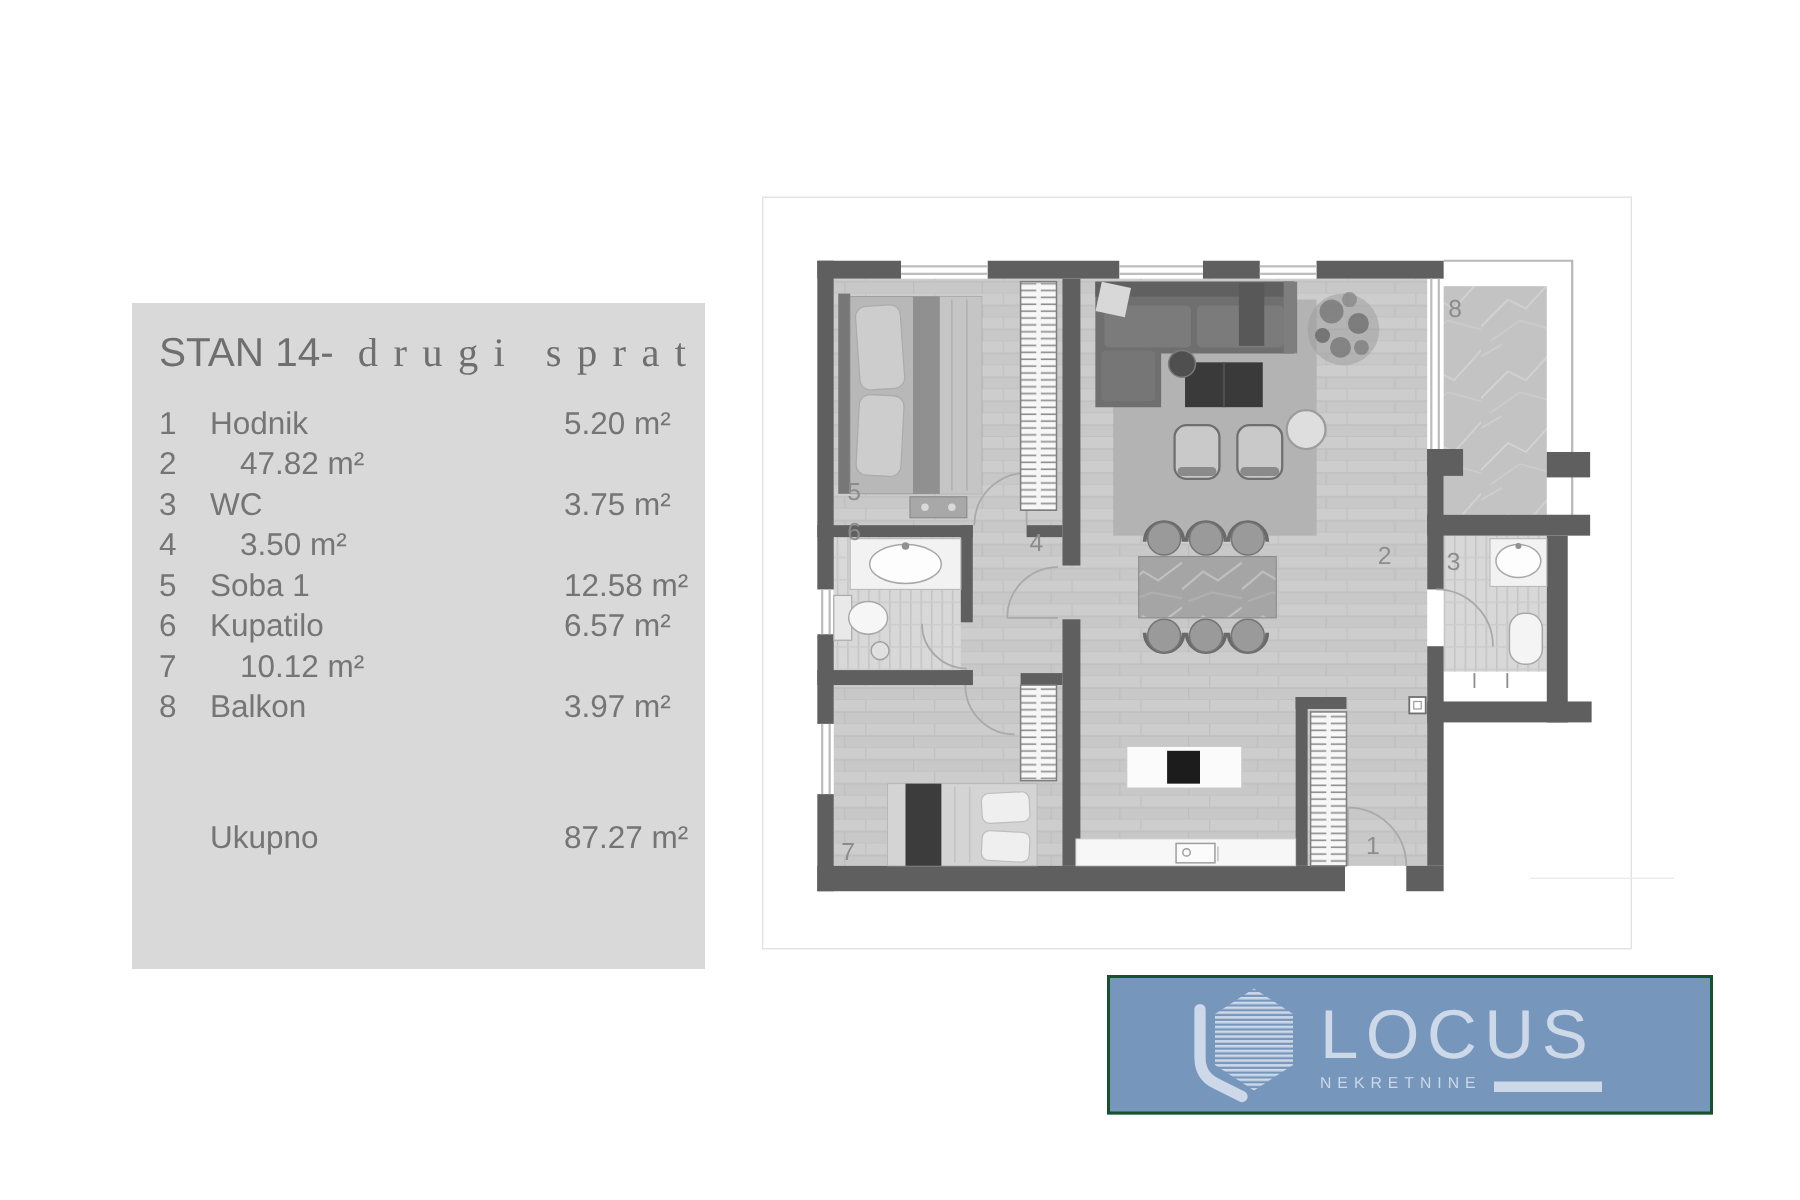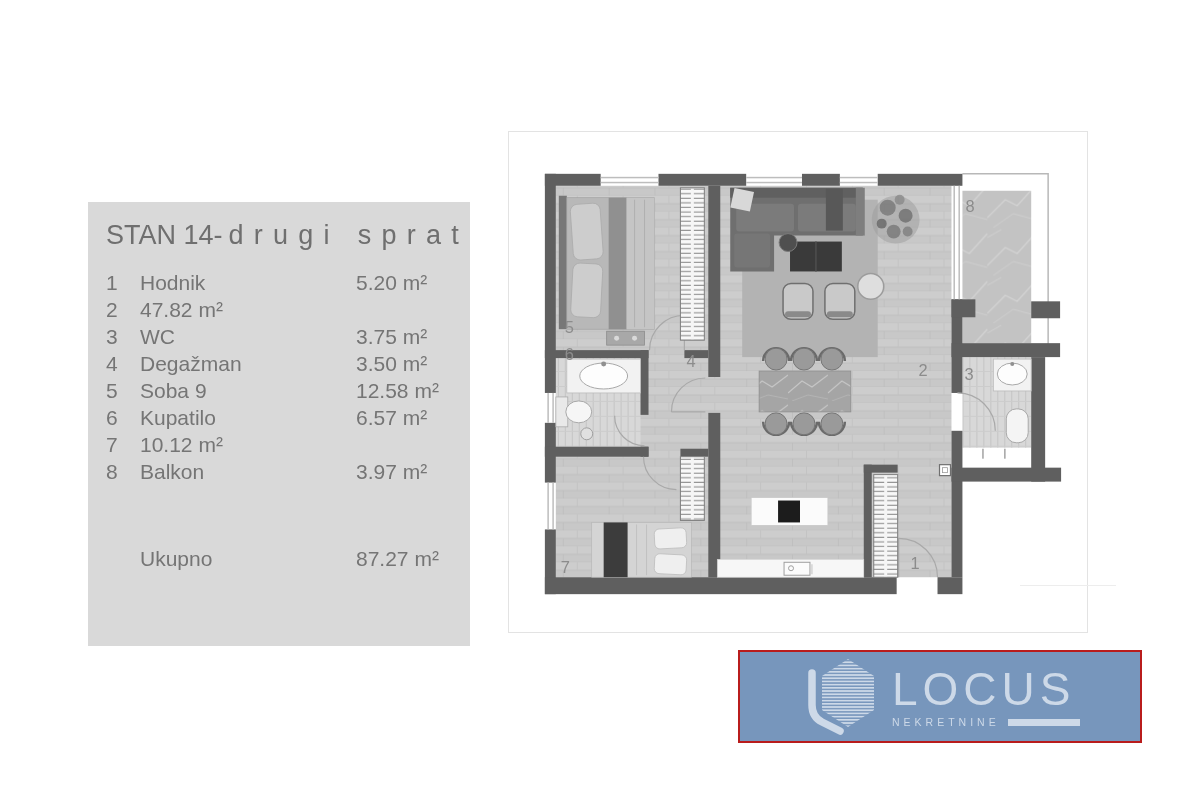--- a/index.html
+++ b/index.html
@@ -3,41 +3,41 @@
 <meta charset="utf-8">
 <style>
   html,body{margin:0;padding:0;background:#ffffff;}
   .stage{position:relative;width:1200px;height:800px;background:#ffffff;overflow:hidden;
          font-family:"Liberation Sans", sans-serif;}
 
   
   .panel{position:absolute;left:88px;top:202px;width:382px;height:444px;
          background:#d9d9d9;box-sizing:border-box;padding:14px 18px 0 18px;color:#757575;}
   .panel-title{font-size:27px;color:#6f6f6f;white-space:nowrap;margin-top:4px;}
-  .panel-title .t2{letter-spacing:0.38em;margin-left:6px;}
+  .panel-title .t2{letter-spacing:0.38em;margin-left:16px;font-family:Liberation Serif, serif;}
   .rooms{margin-top:18px;}
   .room-row{display:grid;grid-template-columns:34px 1fr 96px;font-size:21px;line-height:27px;}
   .room-row .num{align-self:start;}
   .room-row .nm{max-width:214px;}
-  .room-row .ar{align-self:end;white-space:nowrap;}
+  .room-row .ar{align-self:end;white-space:nowrap;margin-left:20px;}
   .total-row{margin-top:60px;}
 
   
   .plan{position:absolute;left:508px;top:131px;width:578px;height:500px;
         border:1px solid #e3e3e3;background:#ffffff;}
   .plan svg{display:block;}
   .faint-ext{position:absolute;left:1020px;top:585px;width:96px;height:1px;background:#ededed;}
 
   
   .logo{position:absolute;left:738px;top:650px;width:404px;height:93px;background:#7796bc;
-        border:2px solid #b91c1c;box-sizing:border-box;display:flex;align-items:center;padding-left:60px;}
+        border:2px solid #14532d;box-sizing:border-box;display:flex;align-items:center;padding-left:48px;}
   .logo-icon{flex:0 0 auto;}
   .logo-text{margin-left:4px;width:188px;}
   .brand{font-size:46px;line-height:48px;letter-spacing:5px;color:#cdd9e8;font-weight:normal;}
-  .subrow{display:flex;align-items:center;margin-top:3px;}
+  .subrow{display:flex;align-items:flex-end;margin-top:3px;}
   .subtitle{font-size:10.5px;letter-spacing:4px;color:#cdd9e8;}
   .subbar{flex:1;height:7px;background:#cdd9e8;margin-left:8px;}
 </style>
 </head>
 <body>
 
 <div class="stage">
 
   <div class="panel">
     <div class="panel-title">
@@ -53,26 +53,25 @@
         <span class="num">2</span>
         <span class="ar">47.82 m²</span>
       </div>
       <div class="room-row">
         <span class="num">3</span>
         <span class="nm">WC</span>
         <span class="ar">3.75 m²</span>
       </div>
       <div class="room-row">
         <span class="num">4</span>
-        <span class="nm">Degažman</span>
         <span class="ar">3.50 m²</span>
       </div>
       <div class="room-row">
         <span class="num">5</span>
-        <span class="nm">Soba 9</span>
+        <span class="nm">Soba 1</span>
         <span class="ar">12.58 m²</span>
       </div>
       <div class="room-row">
         <span class="num">6</span>
         <span class="nm">Kupatilo</span>
         <span class="ar">6.57 m²</span>
       </div>
       <div class="room-row">
         <span class="num">7</span>
         <span class="ar">10.12 m²</span>

